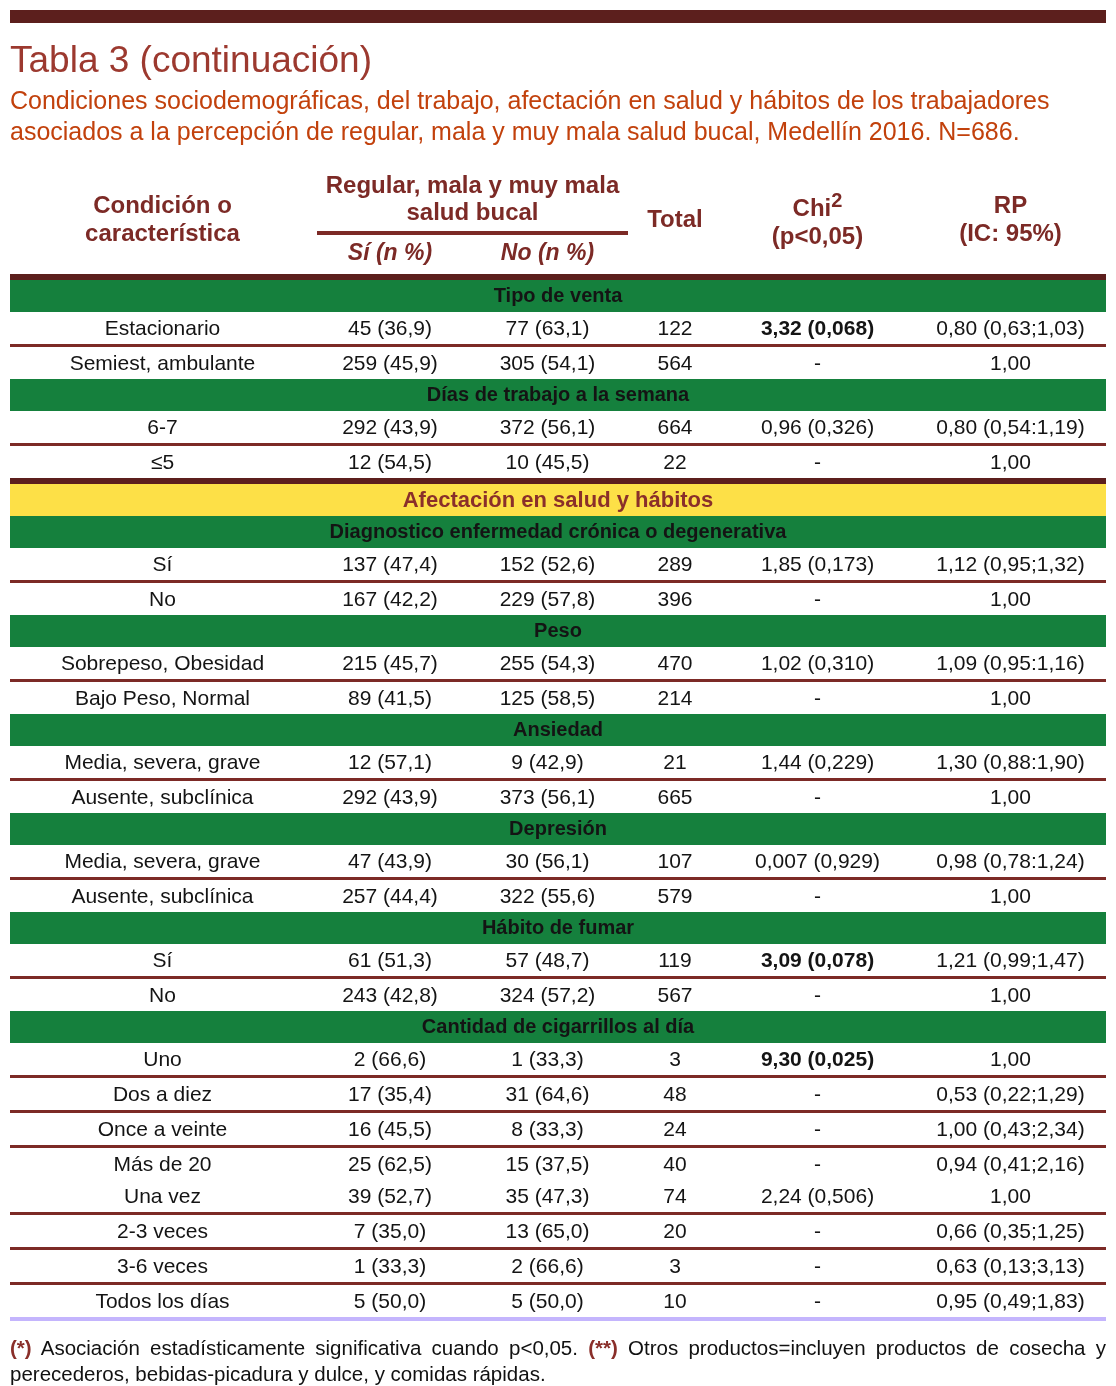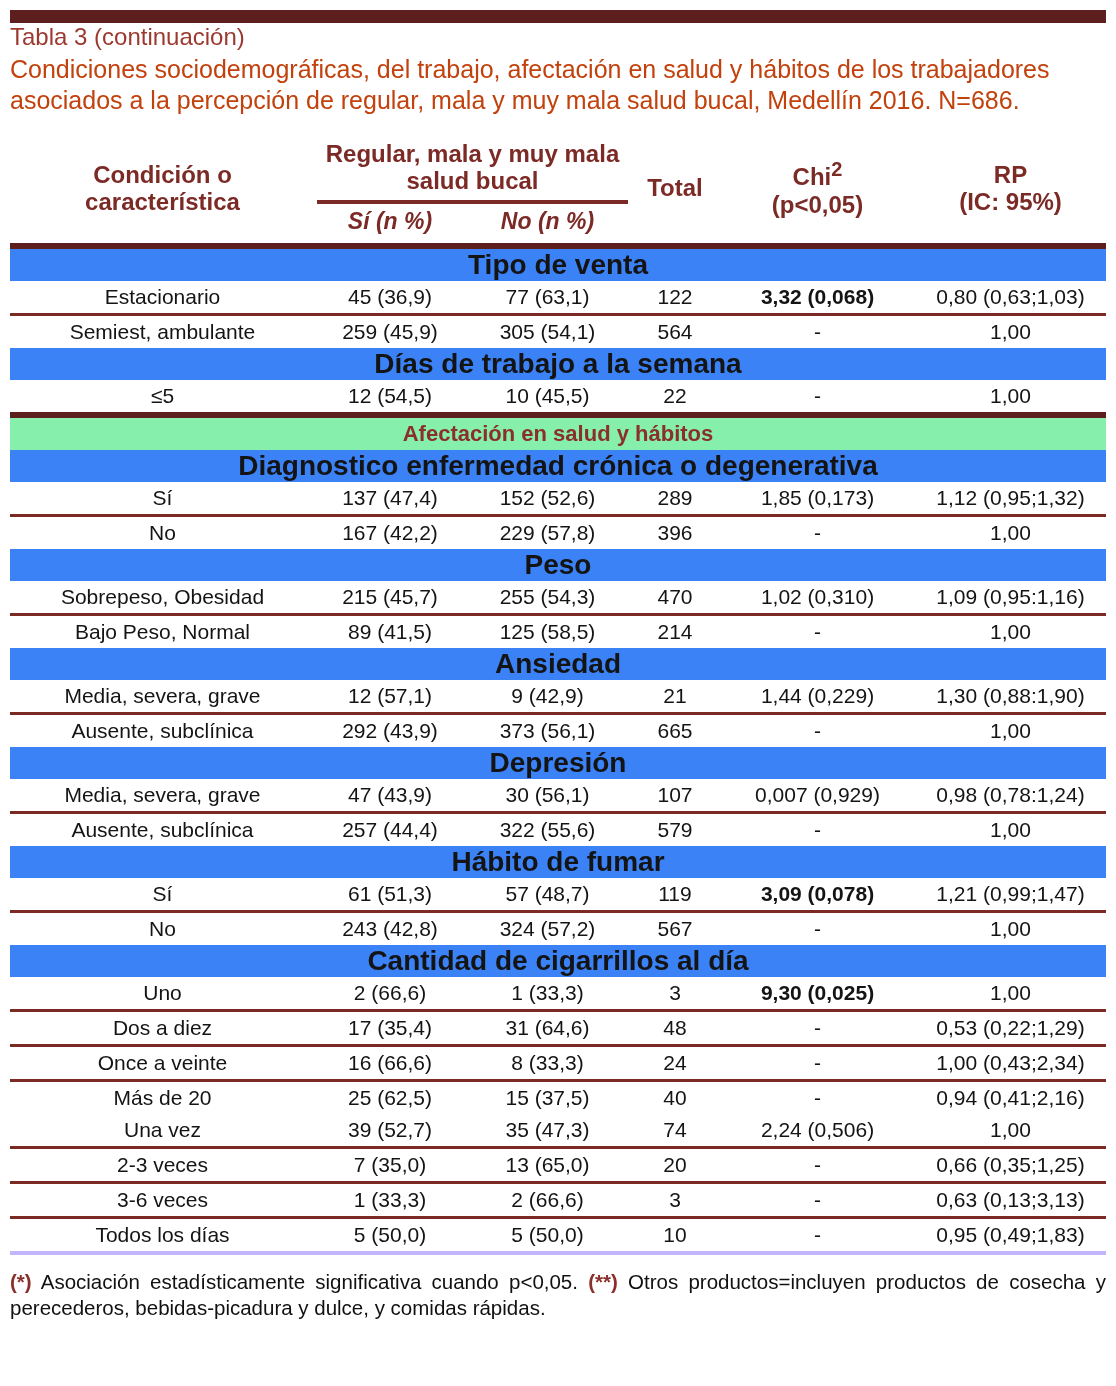--- a/index.html
+++ b/index.html
@@ -7,23 +7,23 @@
     width:1116px; min-height:1386px;
     font-family:"Liberation Sans", sans-serif;
     color:#151515;
     box-sizing:border-box;
   }
   .page { padding:10px 10px 0 10px; box-sizing:border-box; }
 
   .top-bar { height:13px; background:#5c1f1d; }
 
   .title {
-    margin-top:0;
+    margin-top:16px;
     color:#9c392f;
-    font-size:24px;
+    font-size:37px;
     line-height:1.15;
   }
   .subtitle {
     margin-top:3px;
     color:#c2410c;
     font-size:25px;
     line-height:1.24;
   }
 
   table.stats {
@@ -63,26 +63,26 @@
 
   tbody td {
     height:32px;
     font-size:21px;
     text-align:center;
     vertical-align:middle;
     padding:0;
     color:#141414;
   }
   tr.section td {
-    background:#3b82f6;
+    background:#15803d;
     font-weight:bold;
-    font-size:28px;
+    font-size:20px;
   }
   tr.major td {
-    background:#86efac;
+    background:#fde047;
     color:#8a2f2a;
     font-weight:bold;
     font-size:22px;
   }
   tr.sep-line td  { border-bottom:3px solid #7c2a26; }
   tr.sep-thick td { border-bottom:6px solid #5c1f1d; }
   tr.sep-end td   { border-bottom:4px solid #c4b5fd; }
   td.bold { font-weight:bold; }
 
   .footnote {
@@ -160,20 +160,28 @@
           <td>Semiest, ambulante</td>
           <td>259 (45,9)</td>
           <td>305 (54,1)</td>
           <td>564</td>
           <td>-</td>
           <td>1,00</td>
         </tr>
         <tr class="section">
           <td colspan="6">Días de trabajo a la semana</td>
         </tr>
+        <tr class="sep-line">
+          <td>6-7</td>
+          <td>292 (43,9)</td>
+          <td>372 (56,1)</td>
+          <td>664</td>
+          <td>0,96  (0,326)</td>
+          <td>0,80 (0,54:1,19)</td>
+        </tr>
         <tr class="sep-thick">
           <td>≤5</td>
           <td>12 (54,5)</td>
           <td>10 (45,5)</td>
           <td>22</td>
           <td>-</td>
           <td>1,00</td>
         </tr>
         <tr class="major">
           <td colspan="6">Afectación en salud y hábitos</td>
@@ -287,21 +295,21 @@
         <tr class="sep-line">
           <td>Dos a diez</td>
           <td>17 (35,4)</td>
           <td>31 (64,6)</td>
           <td>48</td>
           <td>-</td>
           <td>0,53 (0,22;1,29)</td>
         </tr>
         <tr class="sep-line">
           <td>Once a veinte</td>
-          <td>16 (66,6)</td>
+          <td>16 (45,5)</td>
           <td>8 (33,3)</td>
           <td>24</td>
           <td>-</td>
           <td>1,00 (0,43;2,34)</td>
         </tr>
         <tr>
           <td>Más de 20</td>
           <td>25 (62,5)</td>
           <td>15 (37,5)</td>
           <td>40</td>

